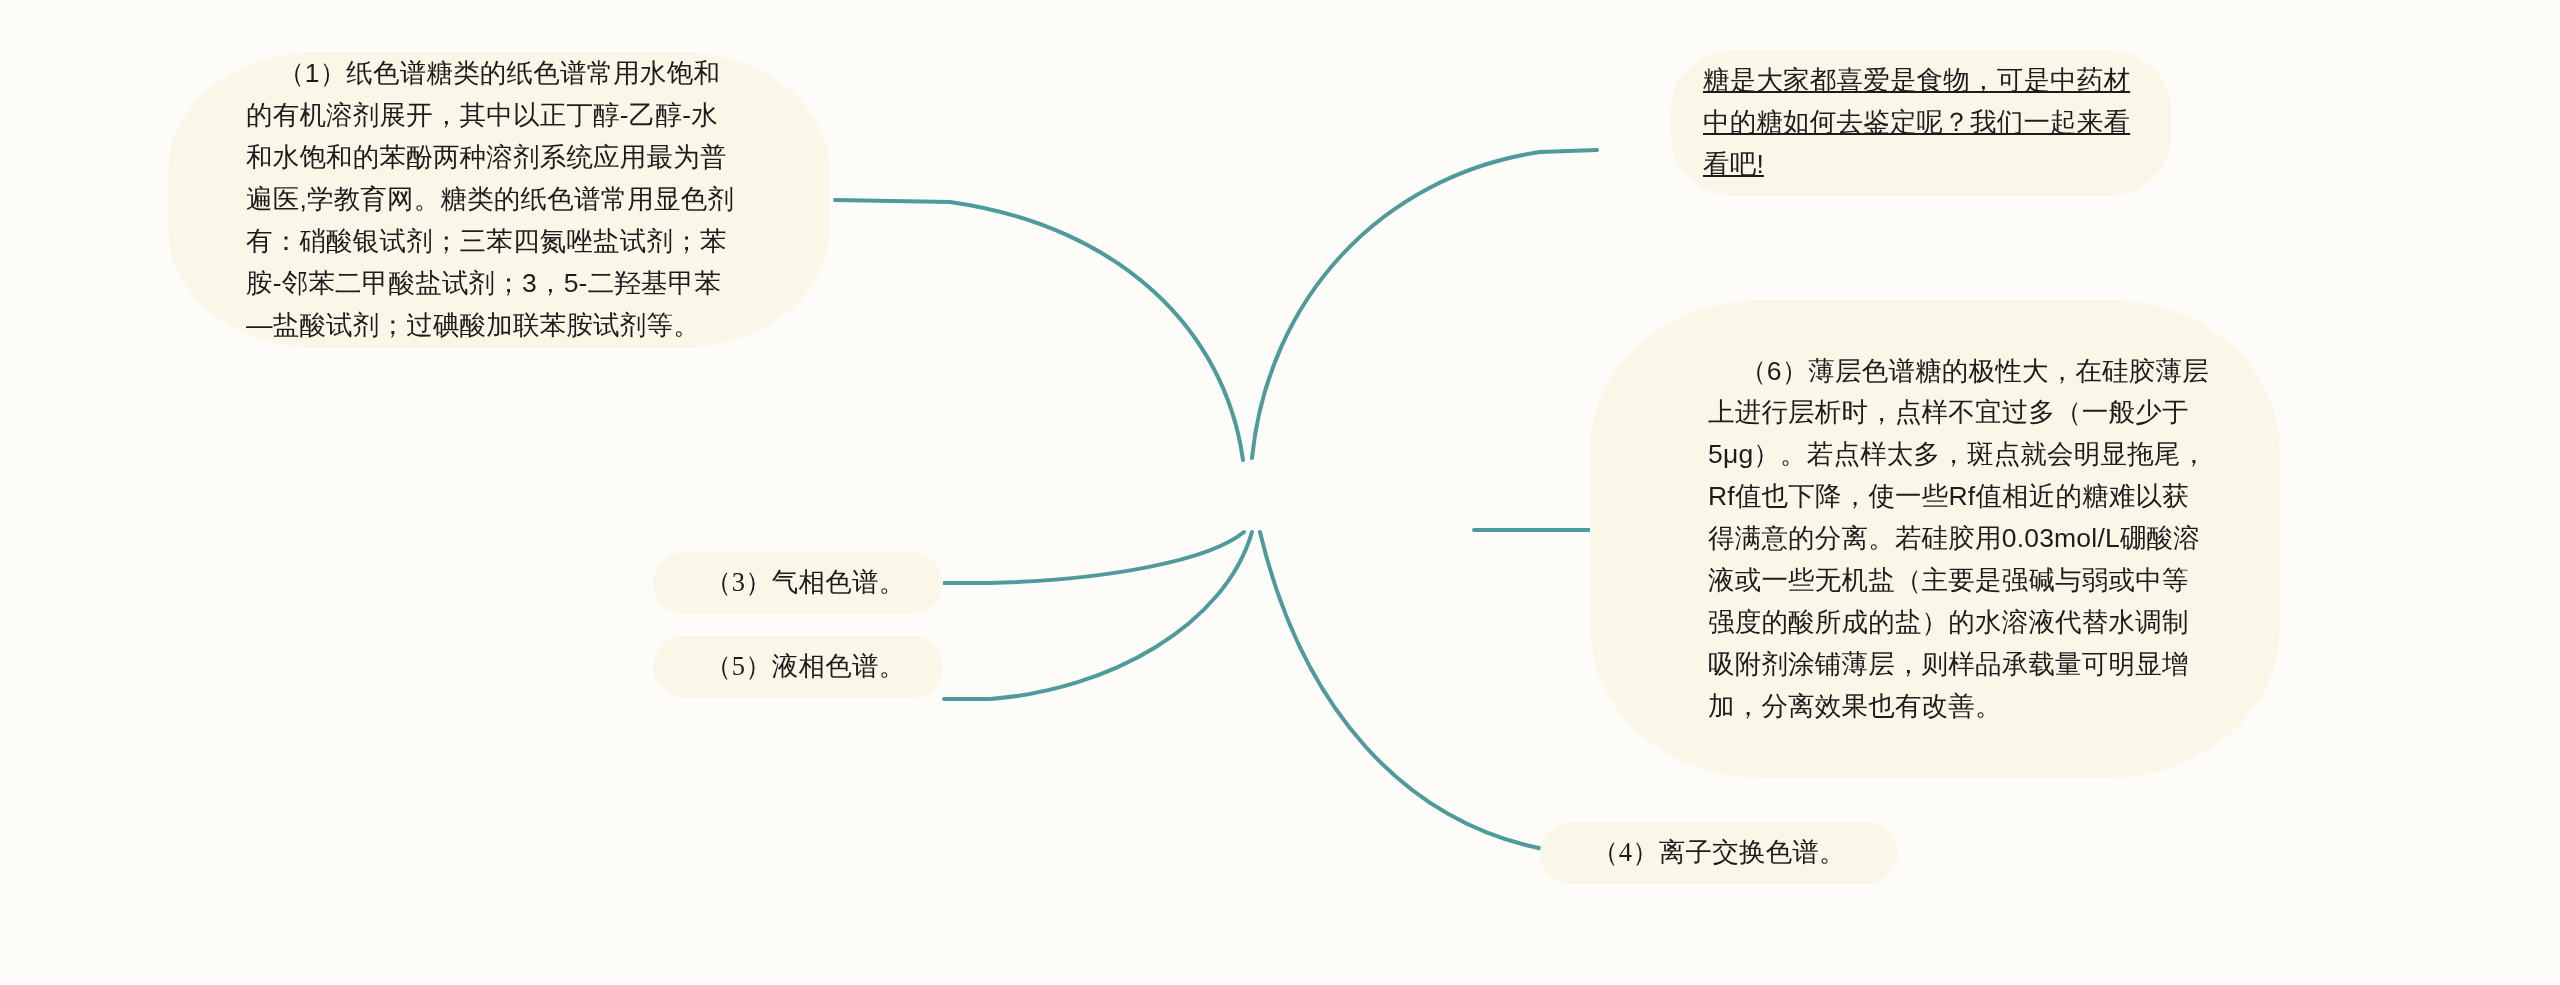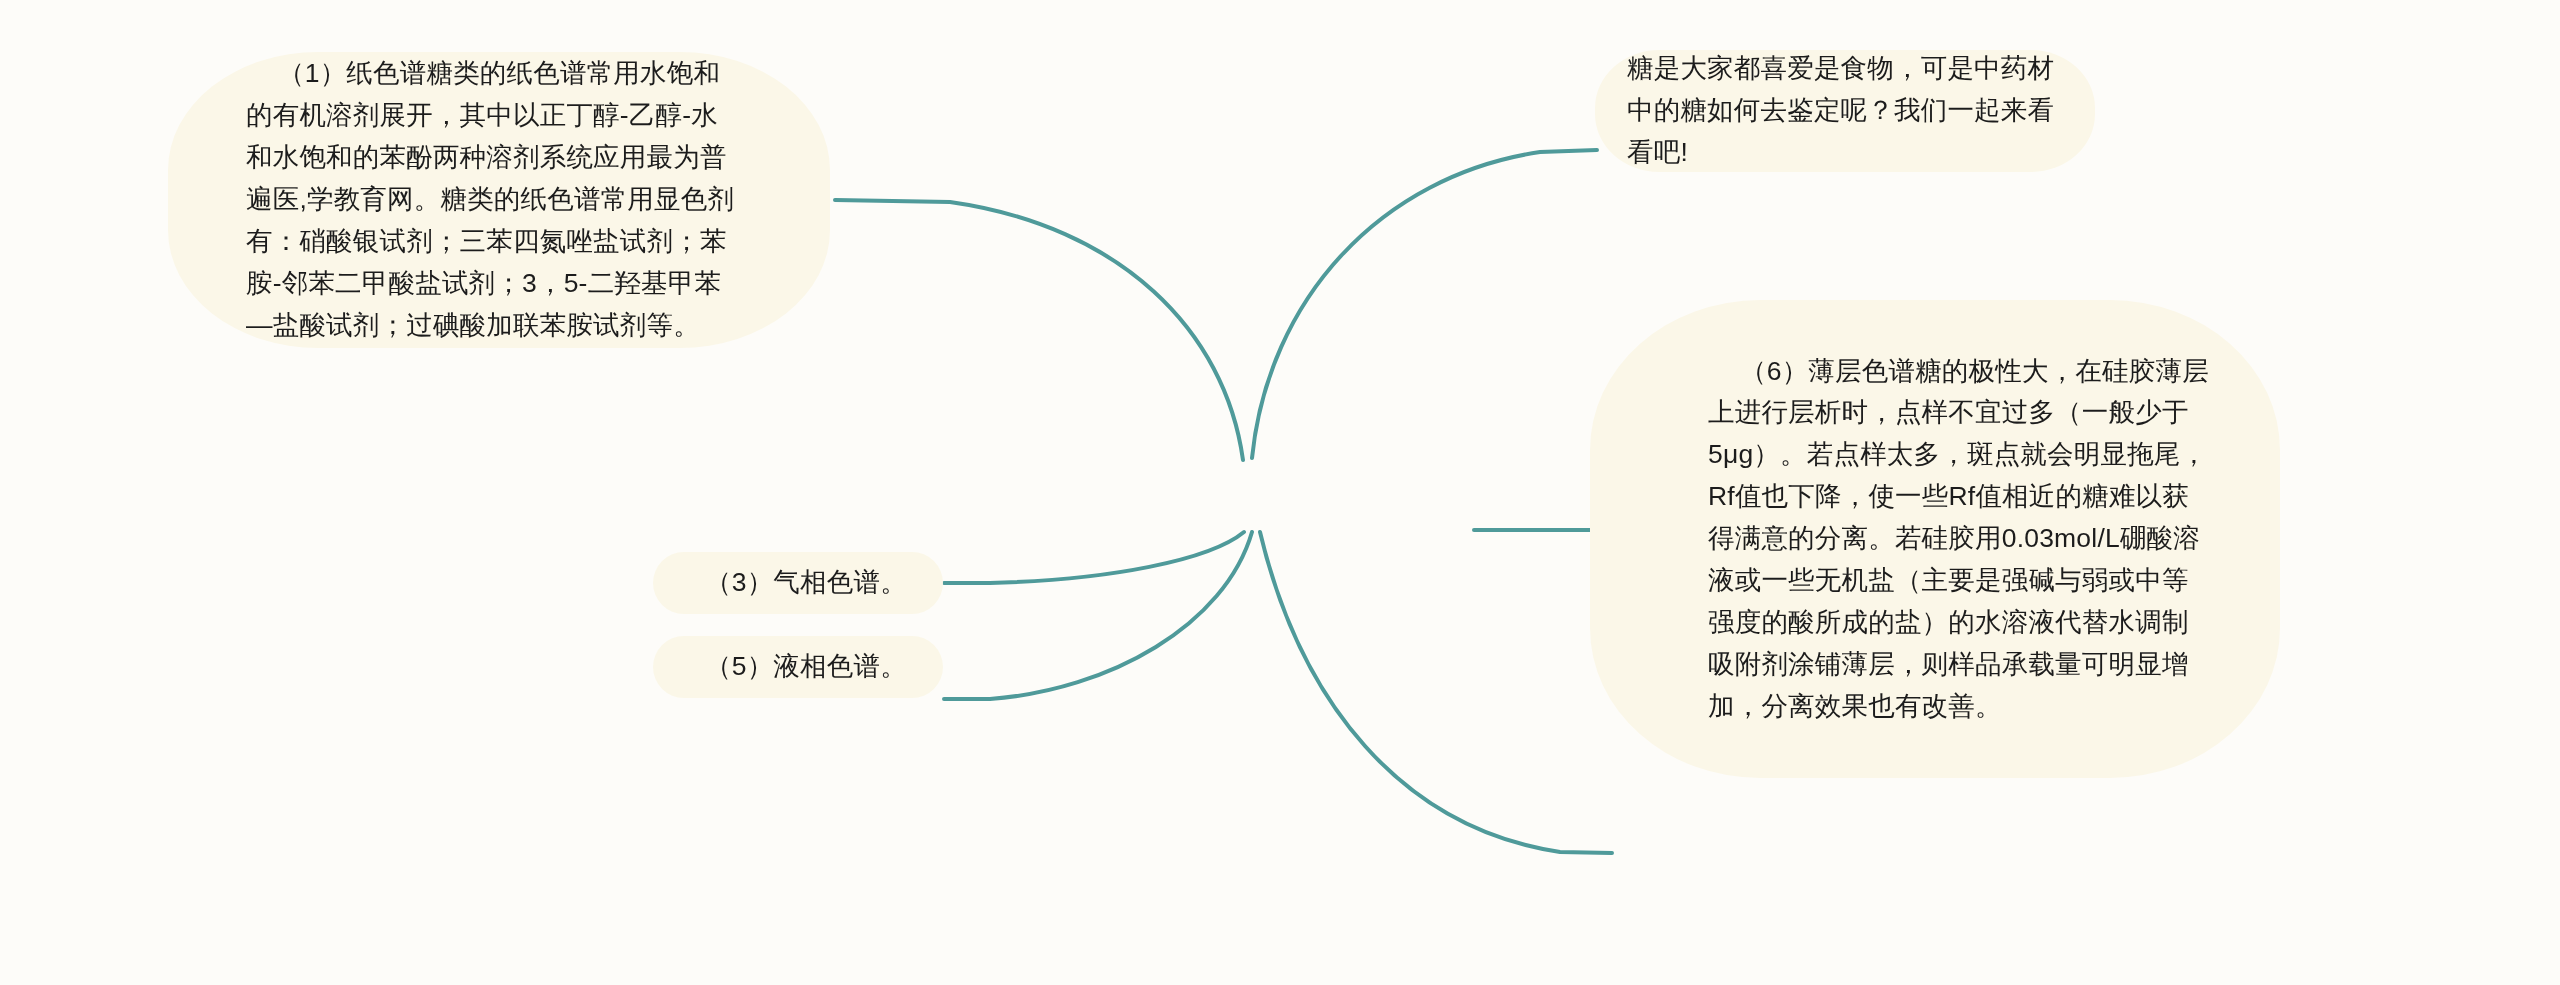--- a/index.html
+++ b/index.html
@@ -55,26 +55,27 @@
     border-radius: 150px / 118px;
     padding: 0 86px 0 78px;
   }
   #node-paper-chromatography .card-text {
     font-size: 26.5px;
     text-indent: 32px;
   }
 
   
   #node-intro {
-    left: 1595px;
+    left: 1671px;
     top: 50px;
     width: 500px;
-    height: 122px;
+    height: 146px;
     border-radius: 64px / 58px;
     padding: 0 24px 0 32px;
+    text-decoration: underline;
   }
   #node-intro .card-text {
     font-size: 26.5px;
   }
 
   
   #node-tlc {
     left: 1590px;
     top: 300px;
     width: 690px;
@@ -85,20 +86,21 @@
   #node-tlc .card-text {
     font-size: 26.5px;
     text-indent: 32px;
   }
 
   
   .pill {
     border-radius: 48px;
     justify-content: flex-end;
     padding-left: 52px;
+    font-family: Liberation Serif, serif;
   }
   .pill .card-text {
     font-size: 26.5px;
     white-space: nowrap;
   }
   #node-gas-chromatography {
     left: 653px;
     top: 552px;
     width: 290px;
     height: 62px;
@@ -170,15 +172,18 @@
   </div>
 
   <div class="node card pill" id="node-gas-chromatography">
     <span class="card-text">（3）气相色谱。</span>
   </div>
 
   <div class="node card pill" id="node-liquid-chromatography">
     <span class="card-text">（5）液相色谱。</span>
   </div>
 
+  <div class="node card pill" id="node-ion-exchange">
+    <span class="card-text">（4）离子交换色谱。</span>
+  </div>
 
 
 </div>
 
 </body></html>

